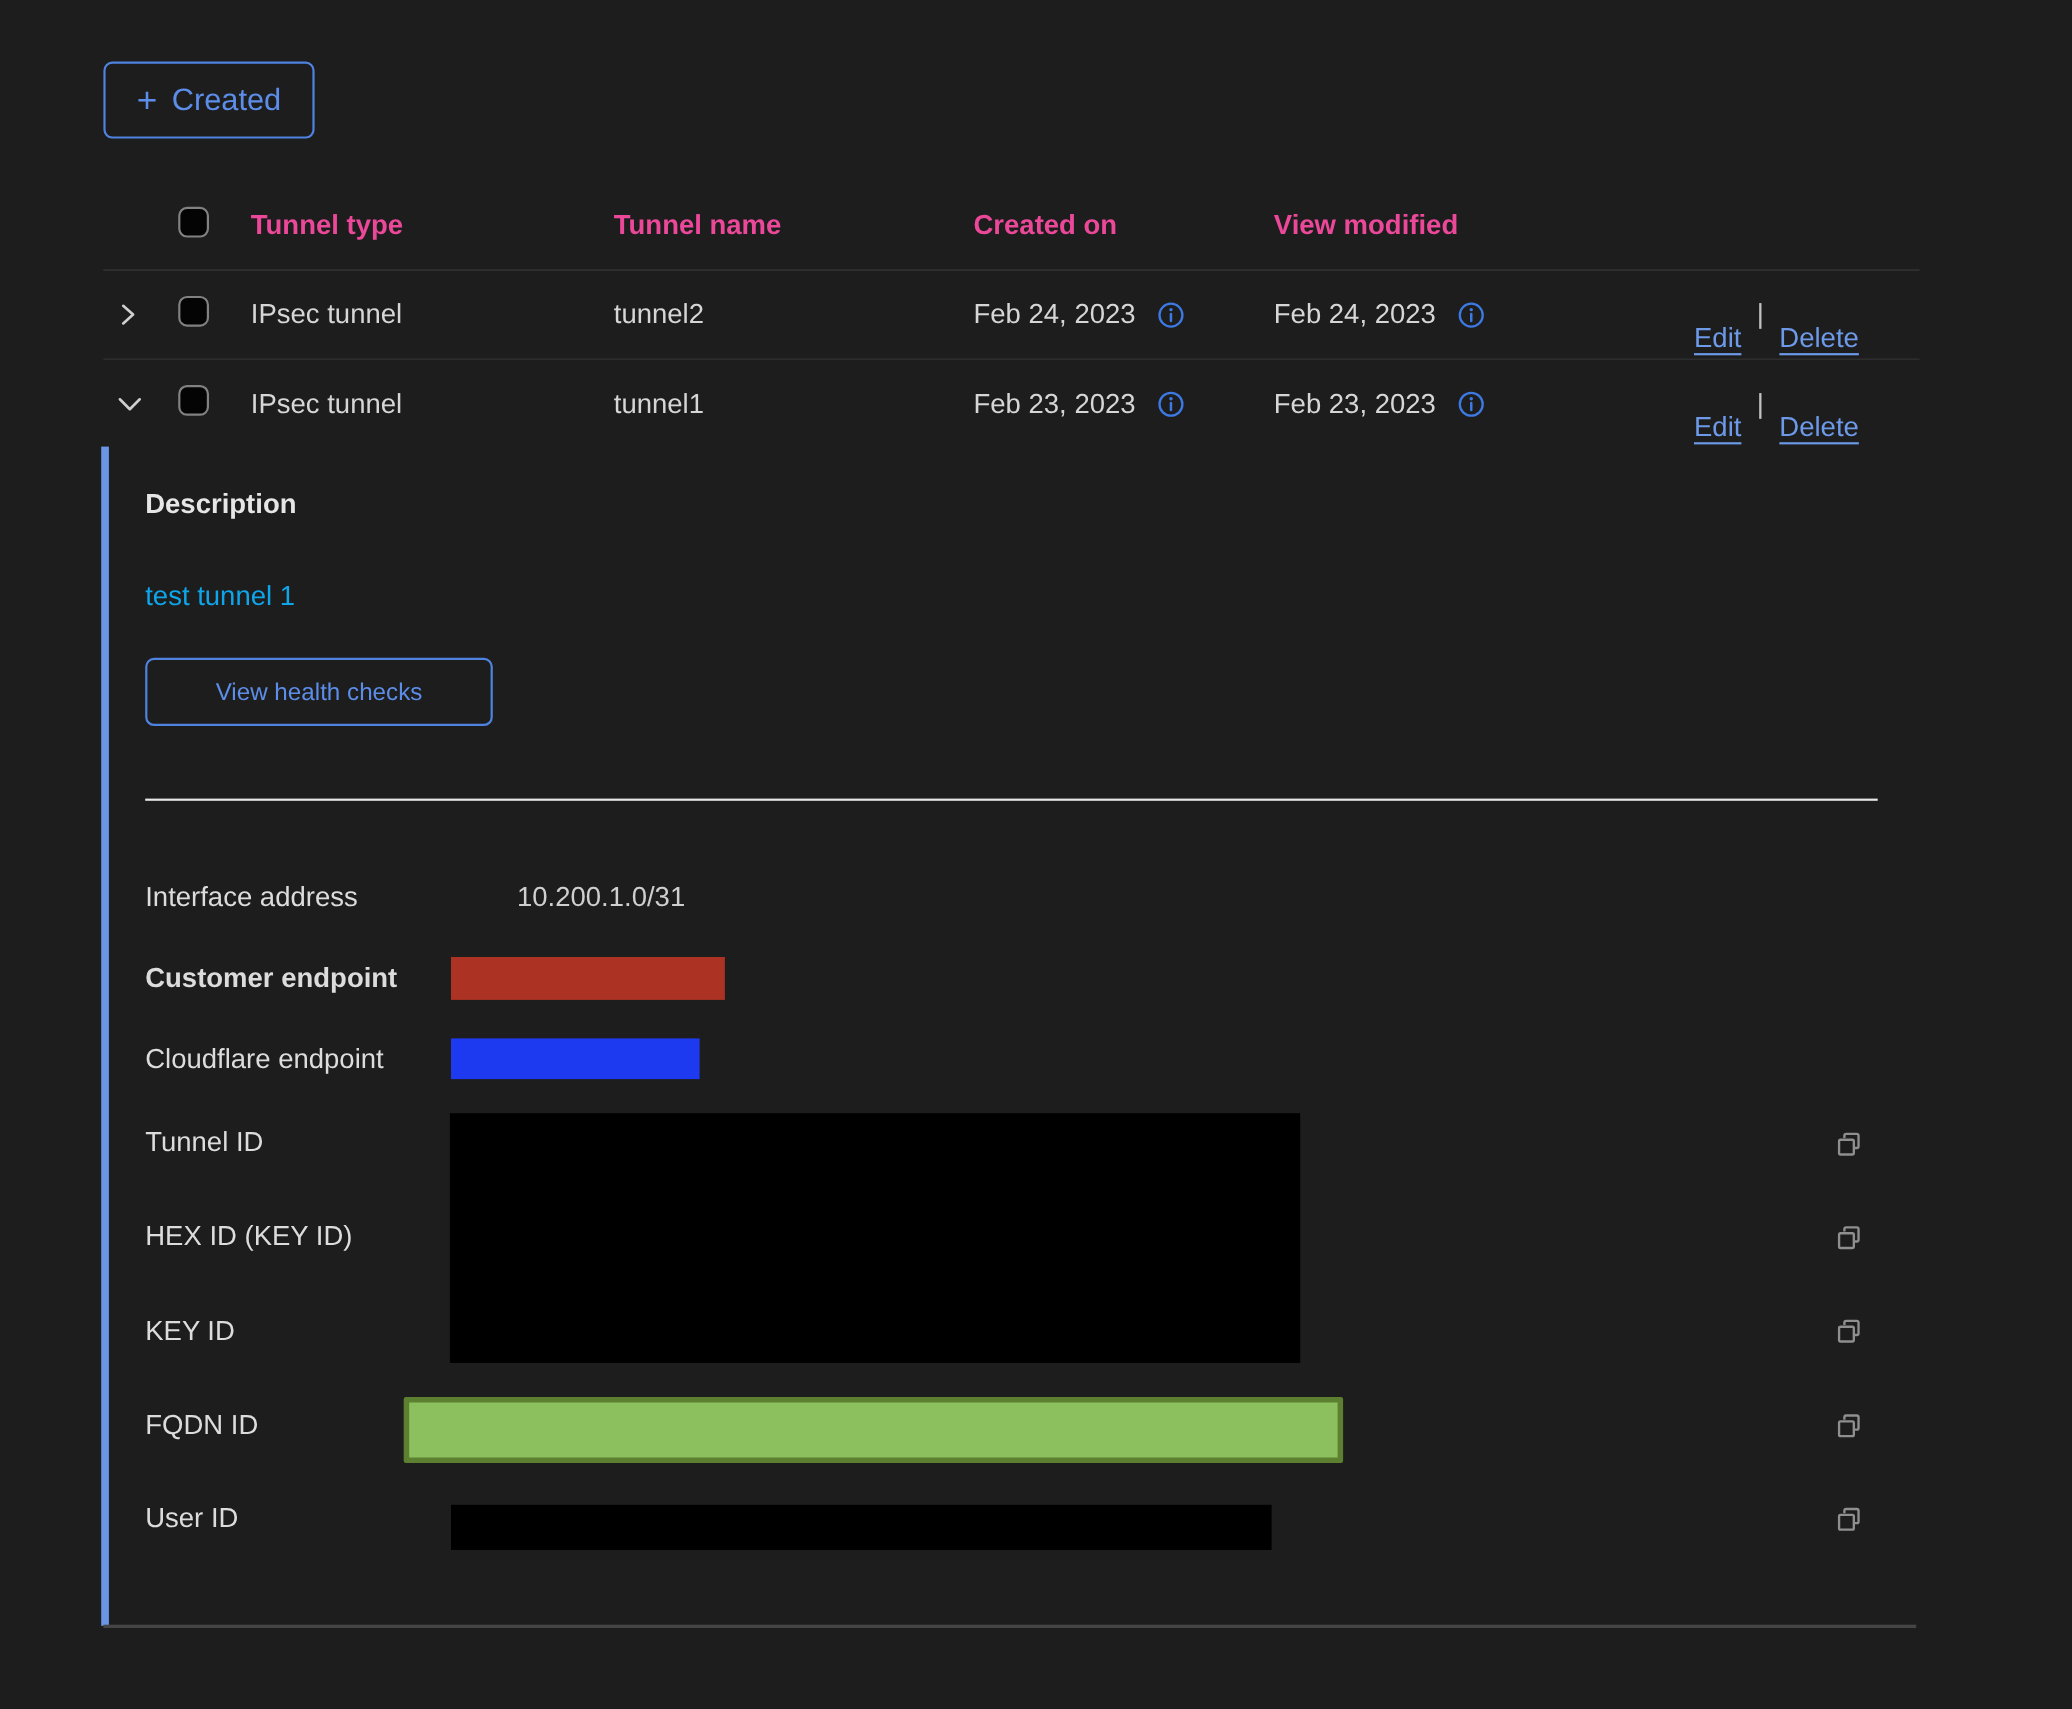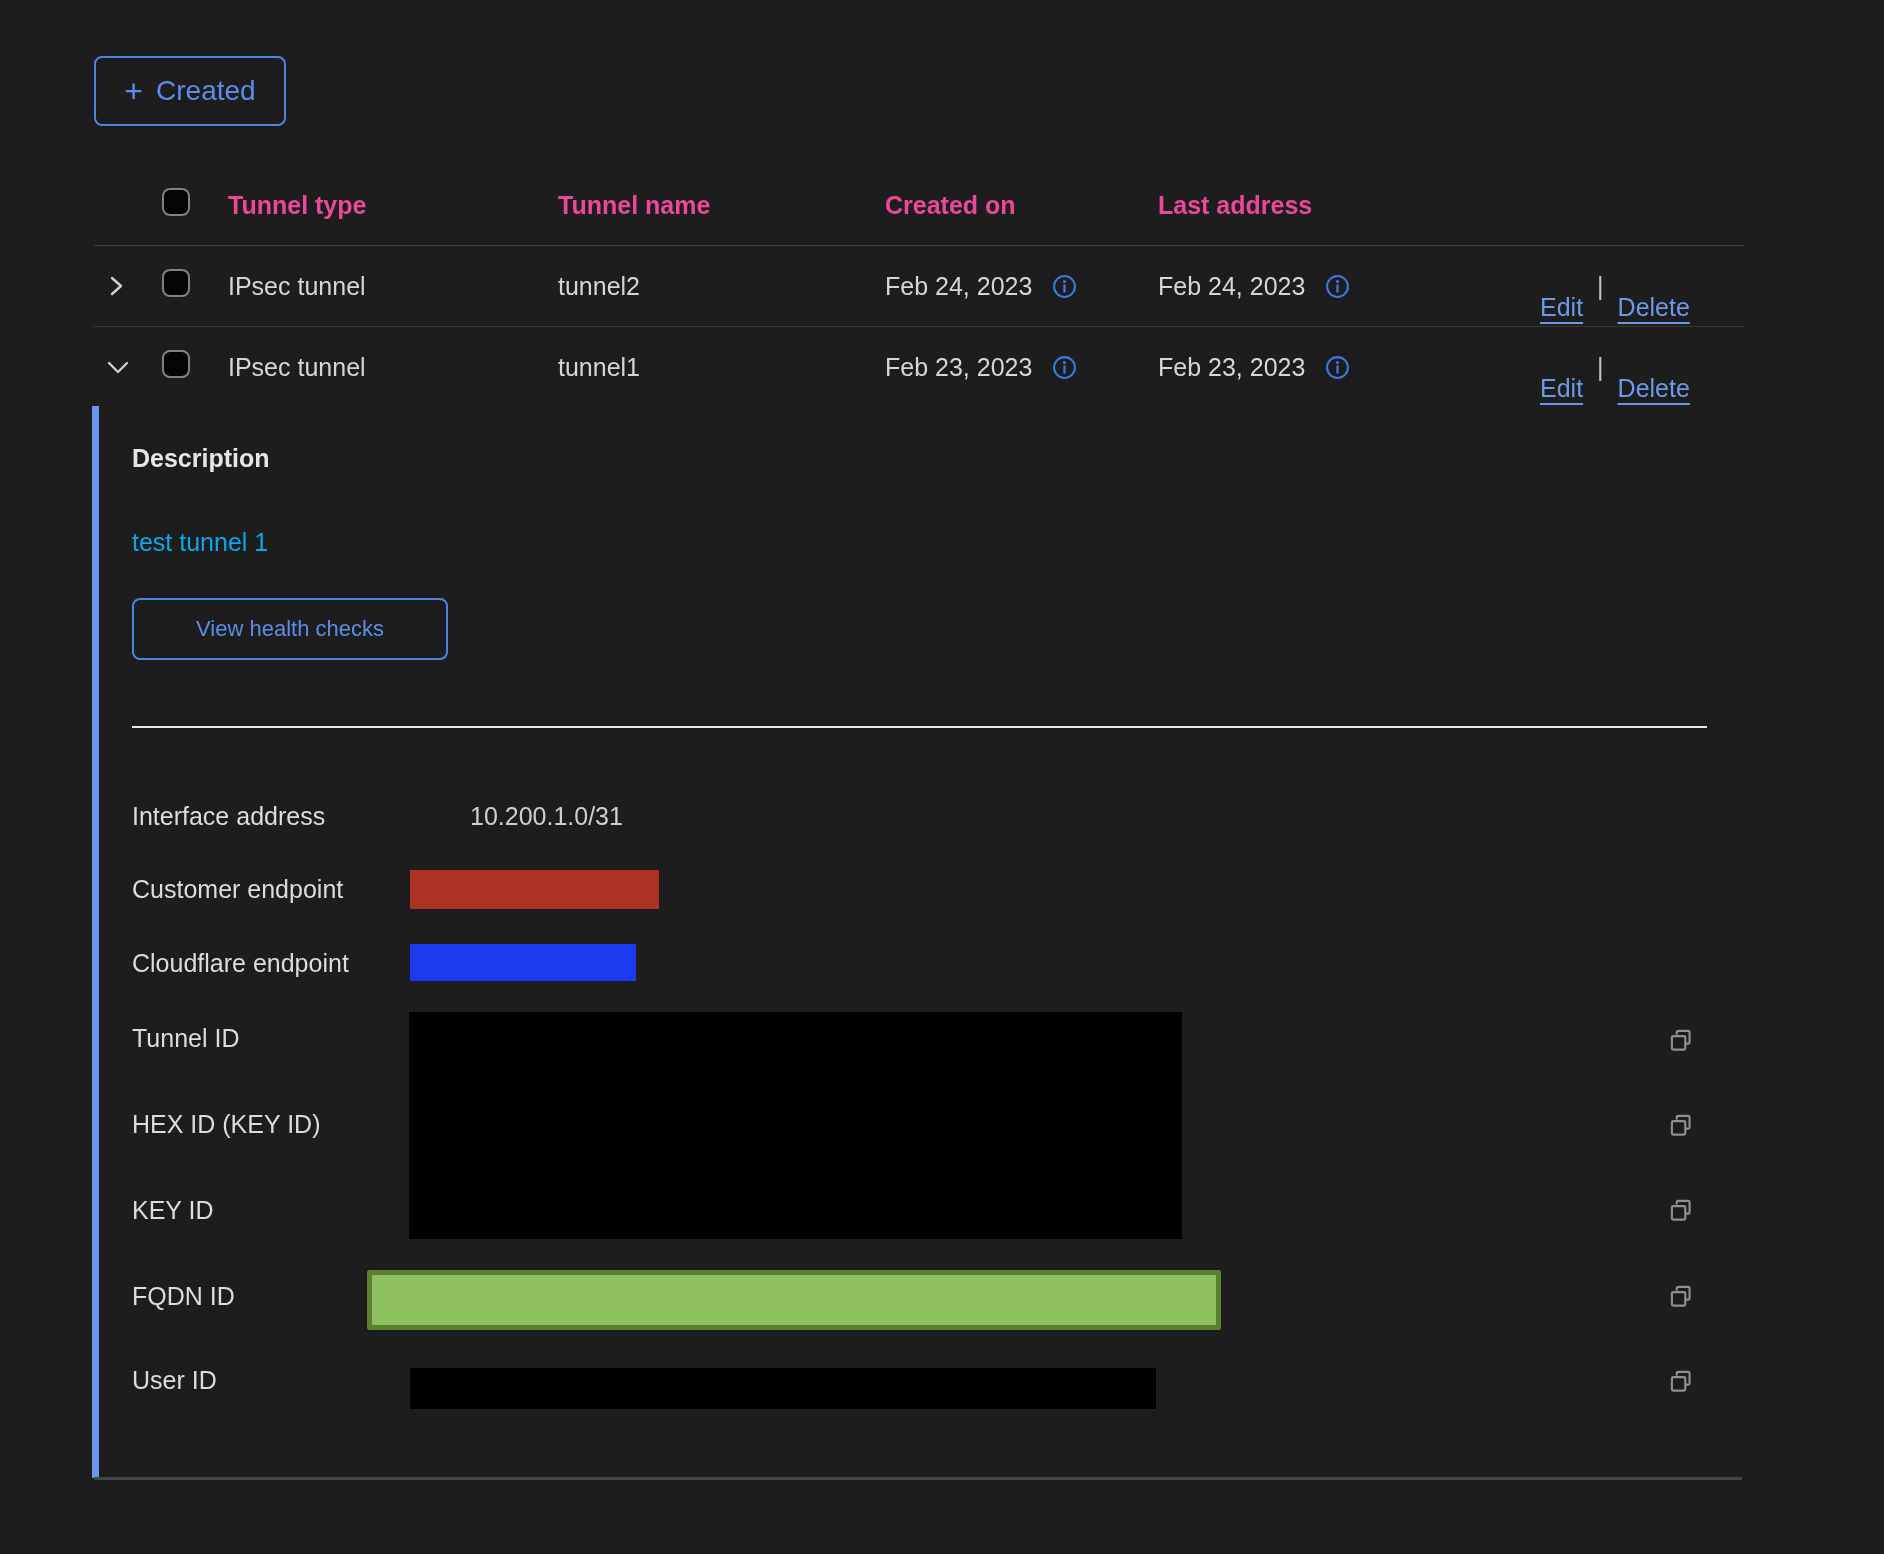--- a/index.html
+++ b/index.html
@@ -90,21 +90,21 @@
   <div class="table">
 
     <div class="trow thead">
       <div class="cell chev-cell"></div>
       <div class="cell">
         <span class="checkbox"></span>
       </div>
       <div class="hcell">Tunnel type</div>
       <div class="hcell">Tunnel name</div>
       <div class="hcell">Created on</div>
-      <div class="hcell">Last address</div>
+      <div class="hcell">View modified</div>
       <div class="cell"></div>
     </div>
 
     <div class="trow bordered">
       <div class="cell chev-cell">
         <svg width="22" height="24" viewBox="0 0 22 24">
           <polyline points="7,4 16,12 7,20" fill="none" stroke="#cfcfcf" stroke-width="2.4" stroke-linecap="round" stroke-linejoin="round"></polyline>
         </svg>
       </div>
       <div class="cell">
@@ -175,21 +175,21 @@
   <div class="abs desc-label">Description</div>
   <div class="abs desc-value">test tunnel 1</div>
 
   <button class="health-btn">View health checks</button>
 
   <div class="abs divider-light"></div>
 
   <div class="flabel" style="top:801px;">Interface address</div>
   <div class="fvalue" style="left:433px;top:801px;margin-left:37px;">10.200.1.0/31</div>
 
-  <div class="flabel" style="top:874px;">Customer endpoint</div>
+  <div class="flabel" style="top:874px;font-weight:bold;">Customer endpoint</div>
   <div class="redact redact-red"></div>
 
   <div class="flabel" style="top:948px;">Cloudflare endpoint</div>
   <div class="redact redact-blue"></div>
 
   <div class="flabel" style="top:1023px;">Tunnel ID</div>
   <div class="flabel" style="top:1109px;text-align:right;">HEX ID (KEY ID)</div>
   <div class="flabel" style="top:1195px;">KEY ID</div>
   <div class="redact redact-black-lg"></div>
 

